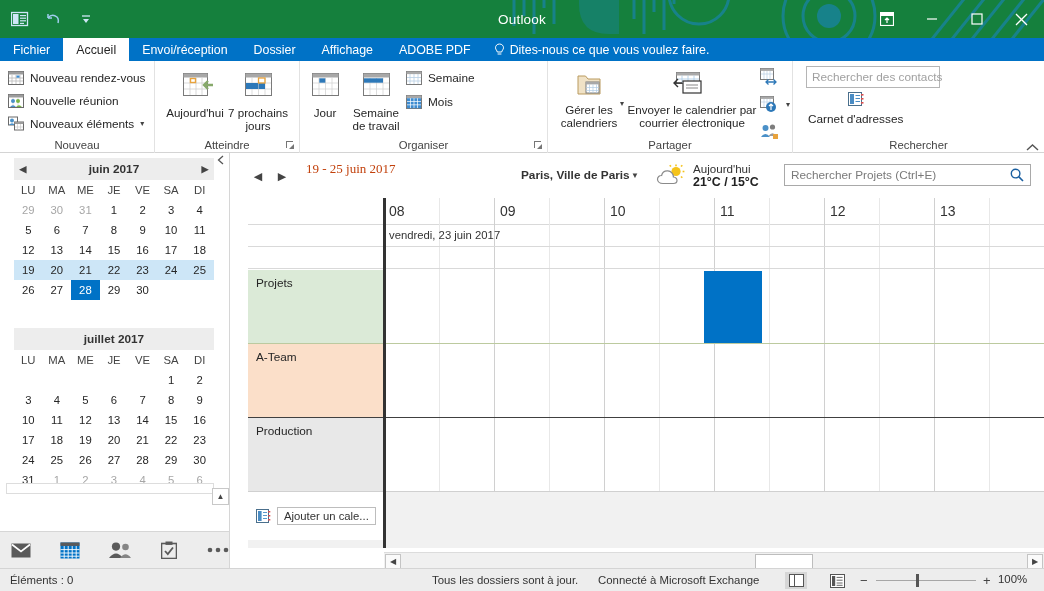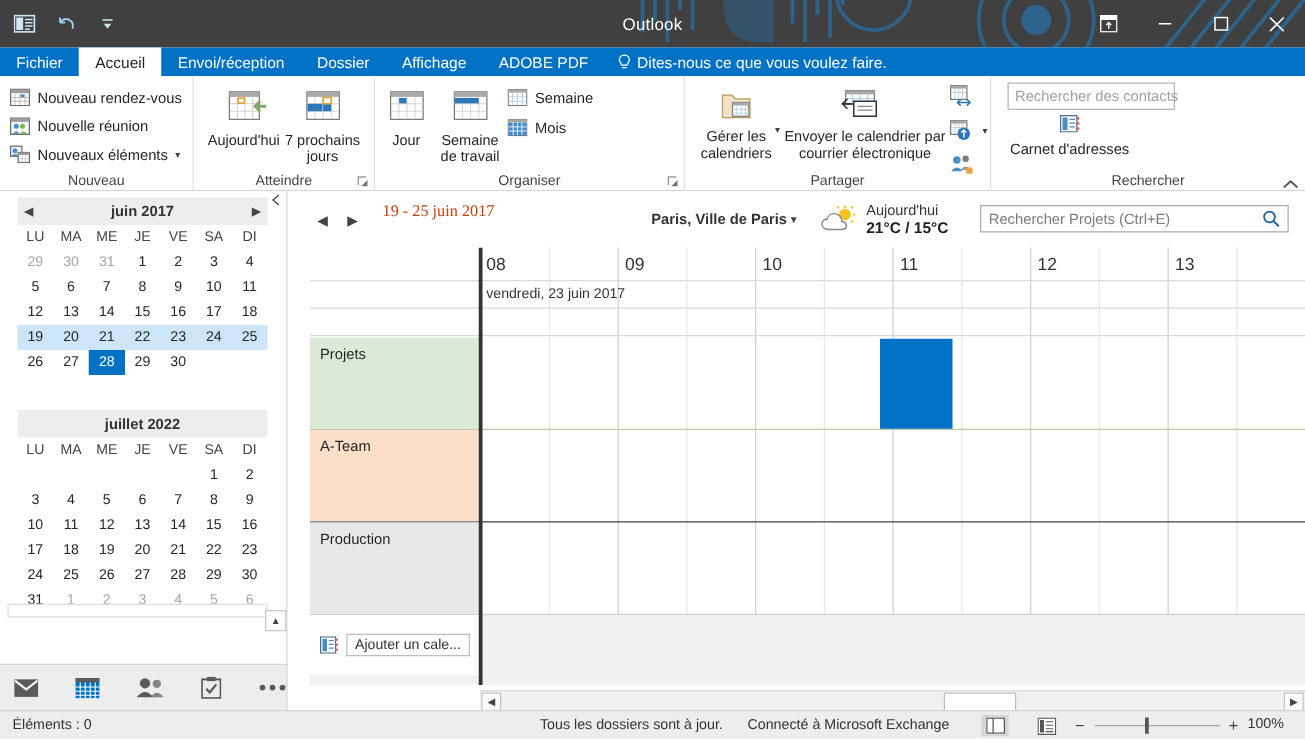--- a/index.html
+++ b/index.html
@@ -6,21 +6,21 @@
   html,body {
     width:1044px; height:591px; overflow:hidden;
     font-family:"Liberation Sans", sans-serif;
     font-size:12px; color:#262626; background:#fff;
   }
   #app { position:relative; width:1044px; height:591px; }
 
   
   .titlebar{
     position:absolute; left:0; top:0; width:1044px; height:38px;
-    background:#404040; overflow:hidden;
+    background:#15803d; overflow:hidden;
   }
   .tb-deco{position:absolute; right:0; top:-36px; width:560px; height:110px; opacity:.5; pointer-events:none;}
   .tb-left{position:absolute; left:10px; top:0; height:38px; display:flex; align-items:center; gap:13px; z-index:3;}
   .qat-ico{width:20px;height:20px;display:flex;align-items:center;justify-content:center;color:#cfe6f7;}
   .tb-title{
     position:absolute; left:0; top:0; width:1044px; height:38px;
     display:flex; align-items:center; justify-content:center;
     color:#fff; font-size:13.5px; letter-spacing:.2px; z-index:2;
   }
   .tb-btns{position:absolute; right:0; top:0; height:38px; display:flex; align-items:center; z-index:4;}
@@ -644,21 +644,21 @@
         <div class="mc-day today">28</div>
         <div class="mc-day">29</div>
         <div class="mc-day">30</div>
         <div class="mc-day"></div>
         <div class="mc-day"></div>
       </div>
     </div>
 
     <div class="minical" style="top:175px;">
       <div class="mc-head">
-        <span>juillet 2022</span>
+        <span>juillet 2017</span>
       </div>
       <div class="mc-dow">
         <div>LU</div>
         <div>MA</div>
         <div>ME</div>
         <div>JE</div>
         <div>VE</div>
         <div>SA</div>
         <div>DI</div>
       </div>

